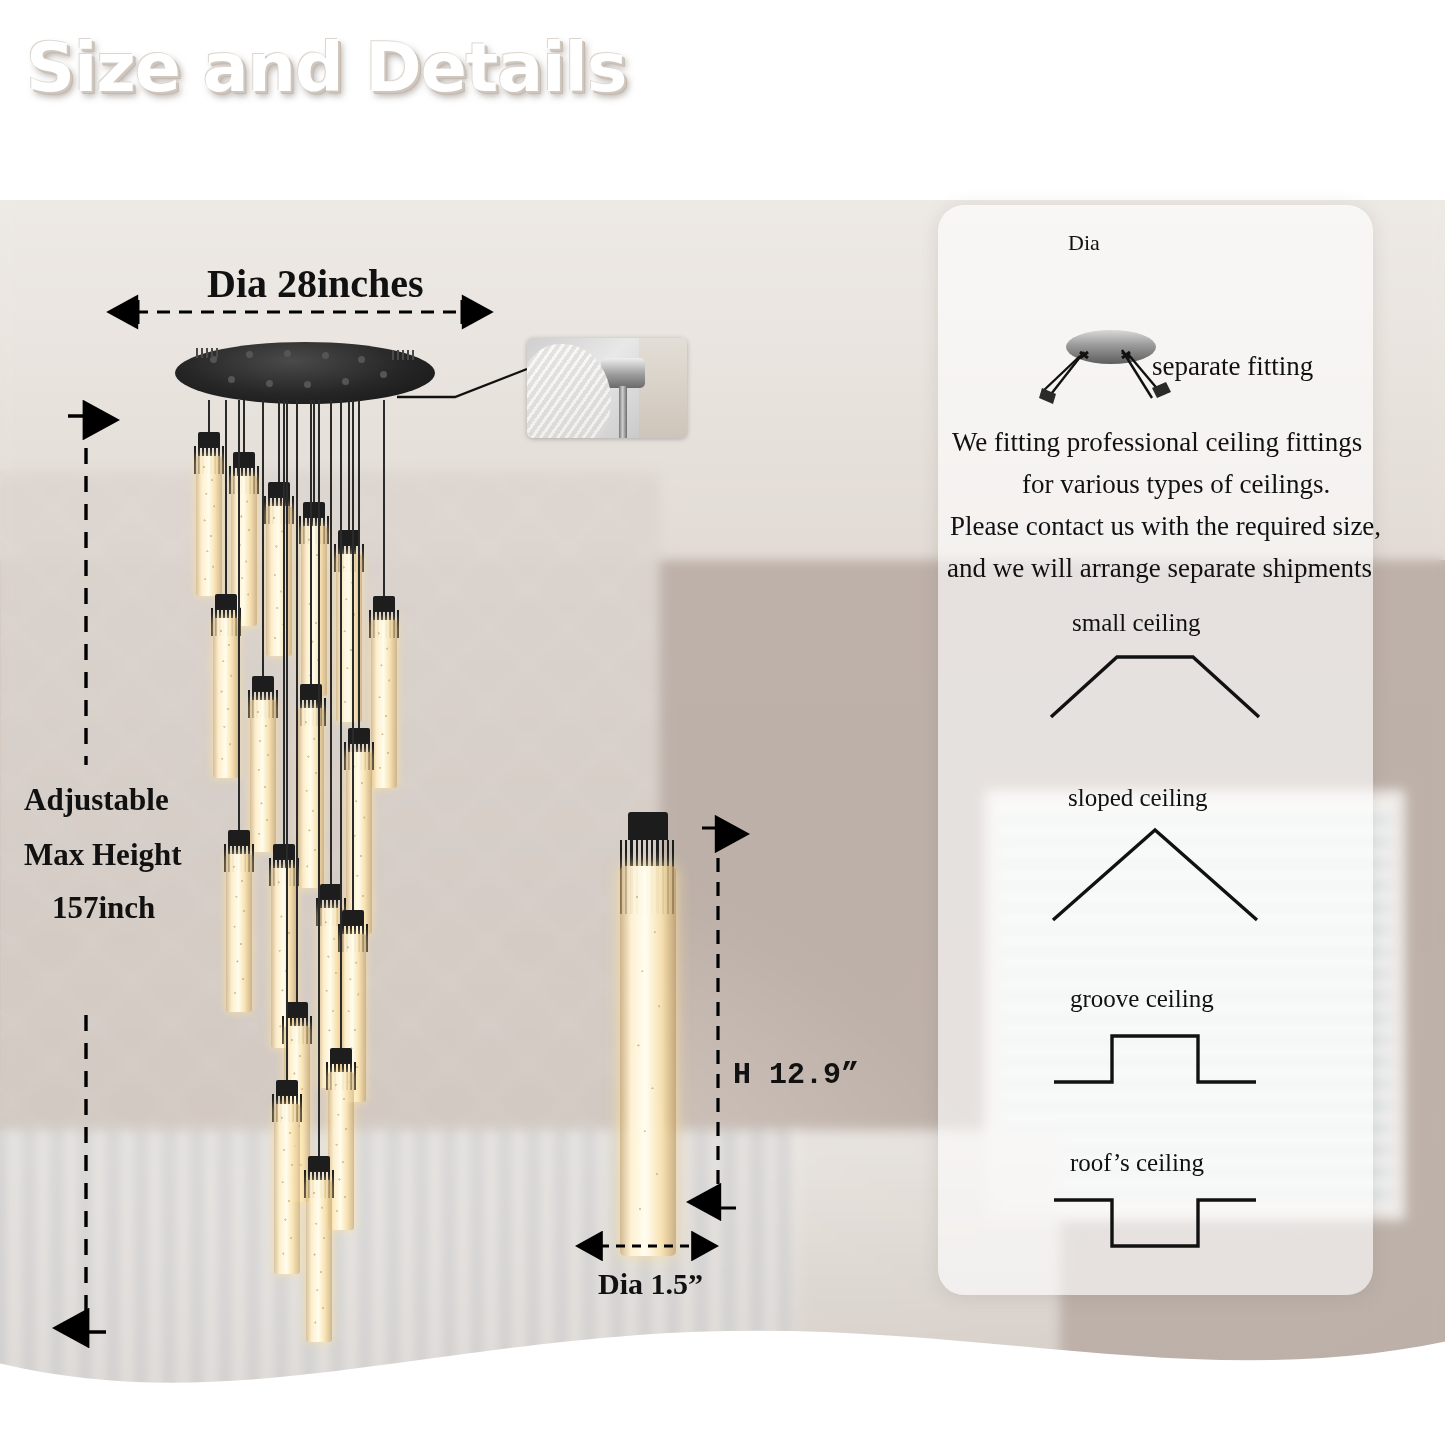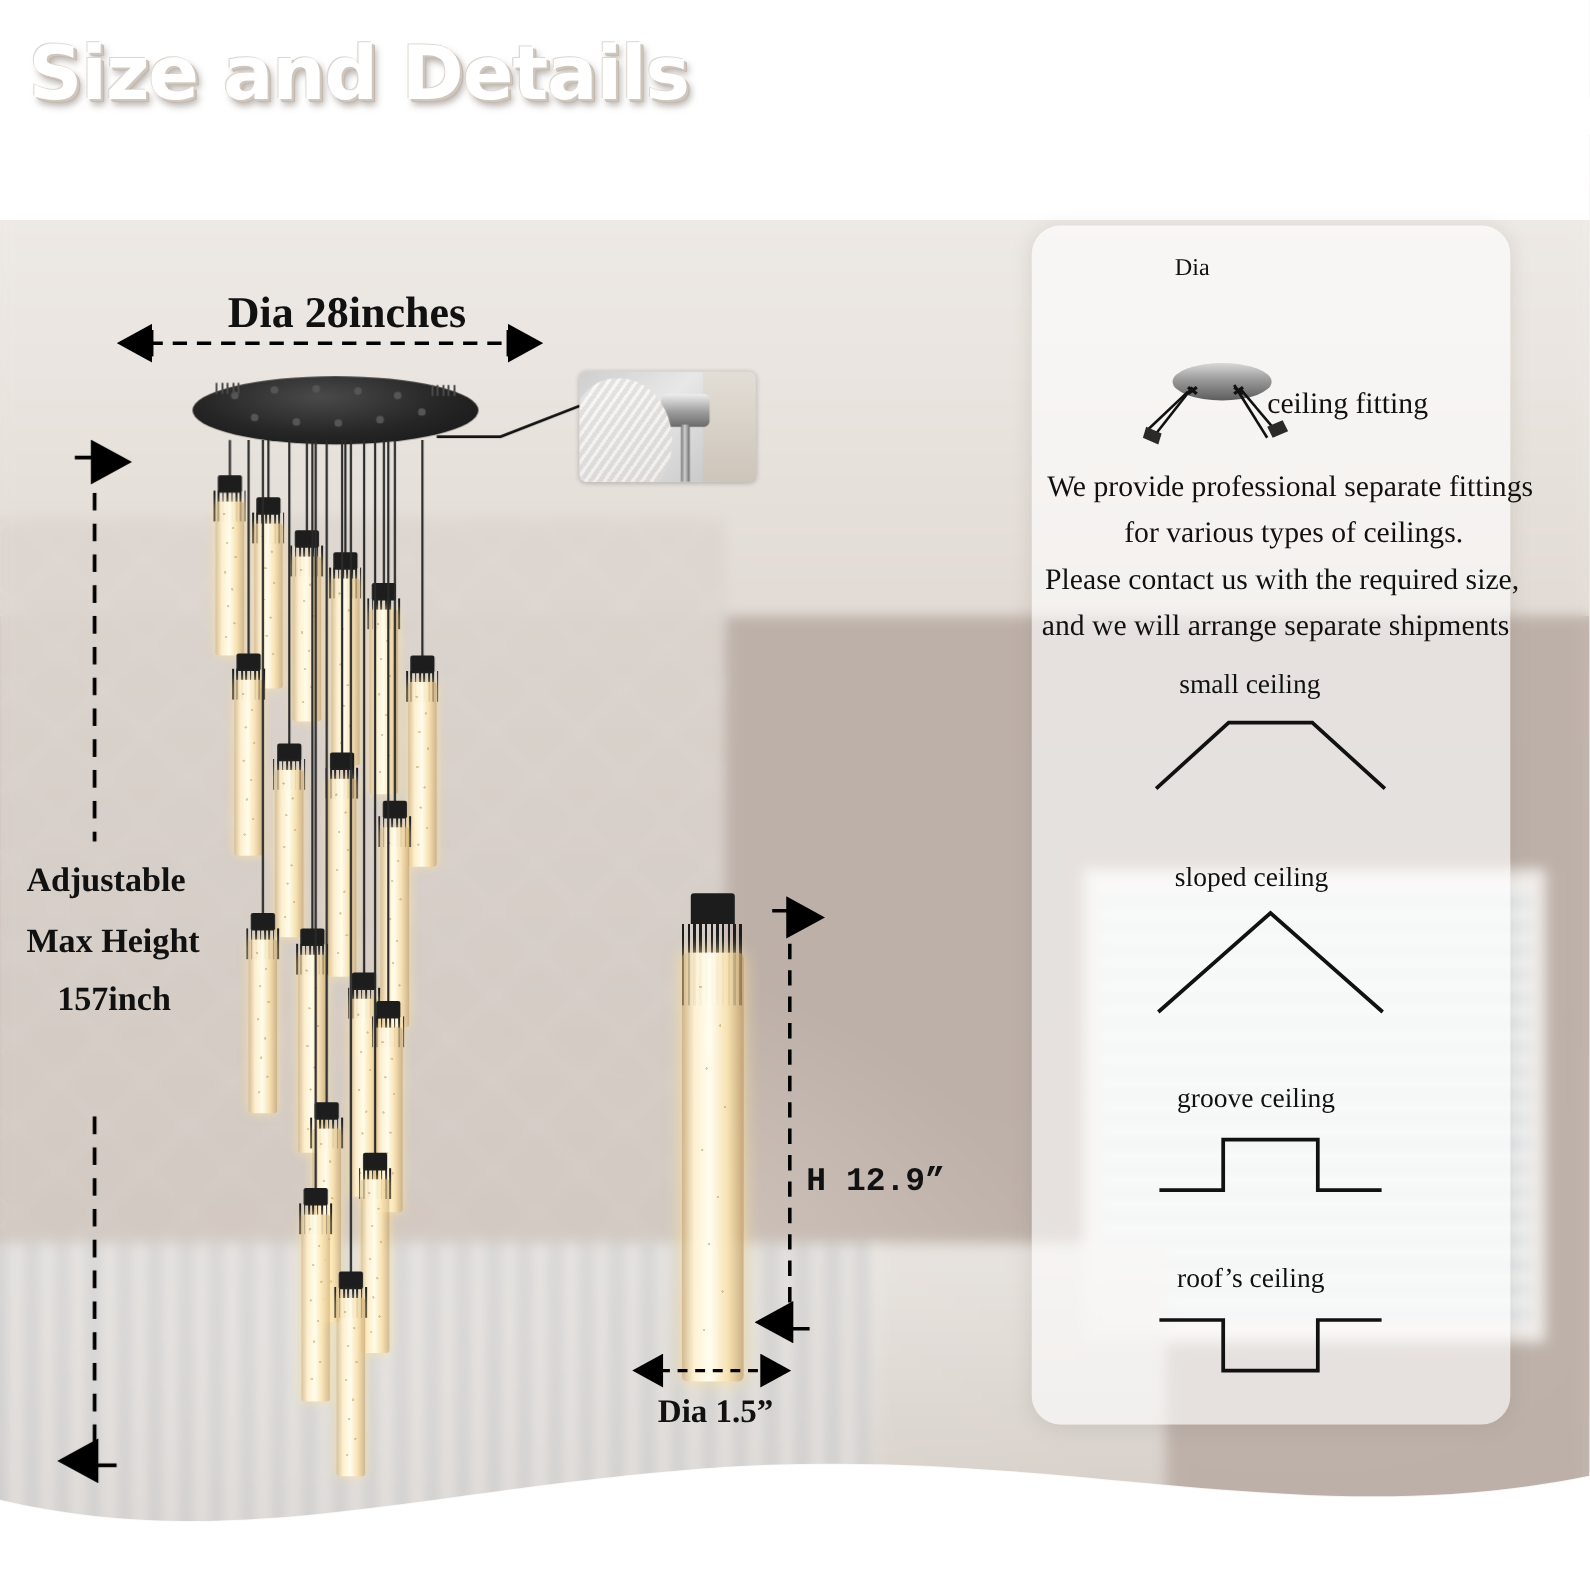--- a/index.html
+++ b/index.html
@@ -524,23 +524,23 @@
     <g fill="#2a2a2a">
       <path d="M24,52 l14,6 l-3,10 l-14,-6 z"></path>
       <path d="M134,52 l14,-6 l5,10 l-14,6 z"></path>
     </g>
     <g stroke="#111" stroke-width="3" fill="none">
       <path d="M62,16 l8,6 M70,16 l-8,6"></path>
       <path d="M104,16 l8,6 M112,16 l-8,6"></path>
     </g>
   </svg>
 
-  <div class="lbl-reg" style="left:1152px; top:348px; font-size:27px;">ceiling fitting</div>
-
-  <div class="lbl-reg" style="left:952px; top:424px; font-size:27px;">We provide professional separate fittings</div>
+  <div class="lbl-reg" style="left:1152px; top:348px; font-size:27px;">separate fitting</div>
+
+  <div class="lbl-reg" style="left:952px; top:424px; font-size:27px;">We fitting professional ceiling fittings</div>
   <div class="lbl-reg" style="left:1022px; top:466px; font-size:27px;">for various types of ceilings.</div>
   <div class="lbl-reg" style="left:950px; top:508px; font-size:27px;">Please contact us with the required size,</div>
   <div class="lbl-reg" style="left:947px; top:550px; font-size:27px;">and we will arrange separate shipments</div>
 
   <div class="lbl-reg" style="left:1072px; top:606px; font-size:25px;">small ceiling</div>
   <svg style="position:absolute; left:1045px; top:645px; width:220px; height:80px;" viewBox="0 0 220 80">
     <path d="M6,72 L72,12 L148,12 L214,72" stroke="#111" stroke-width="3.4" fill="none"></path>
   </svg>
 
   <div class="lbl-reg" style="left:1068px; top:781px; font-size:25px;">sloped ceiling</div>

